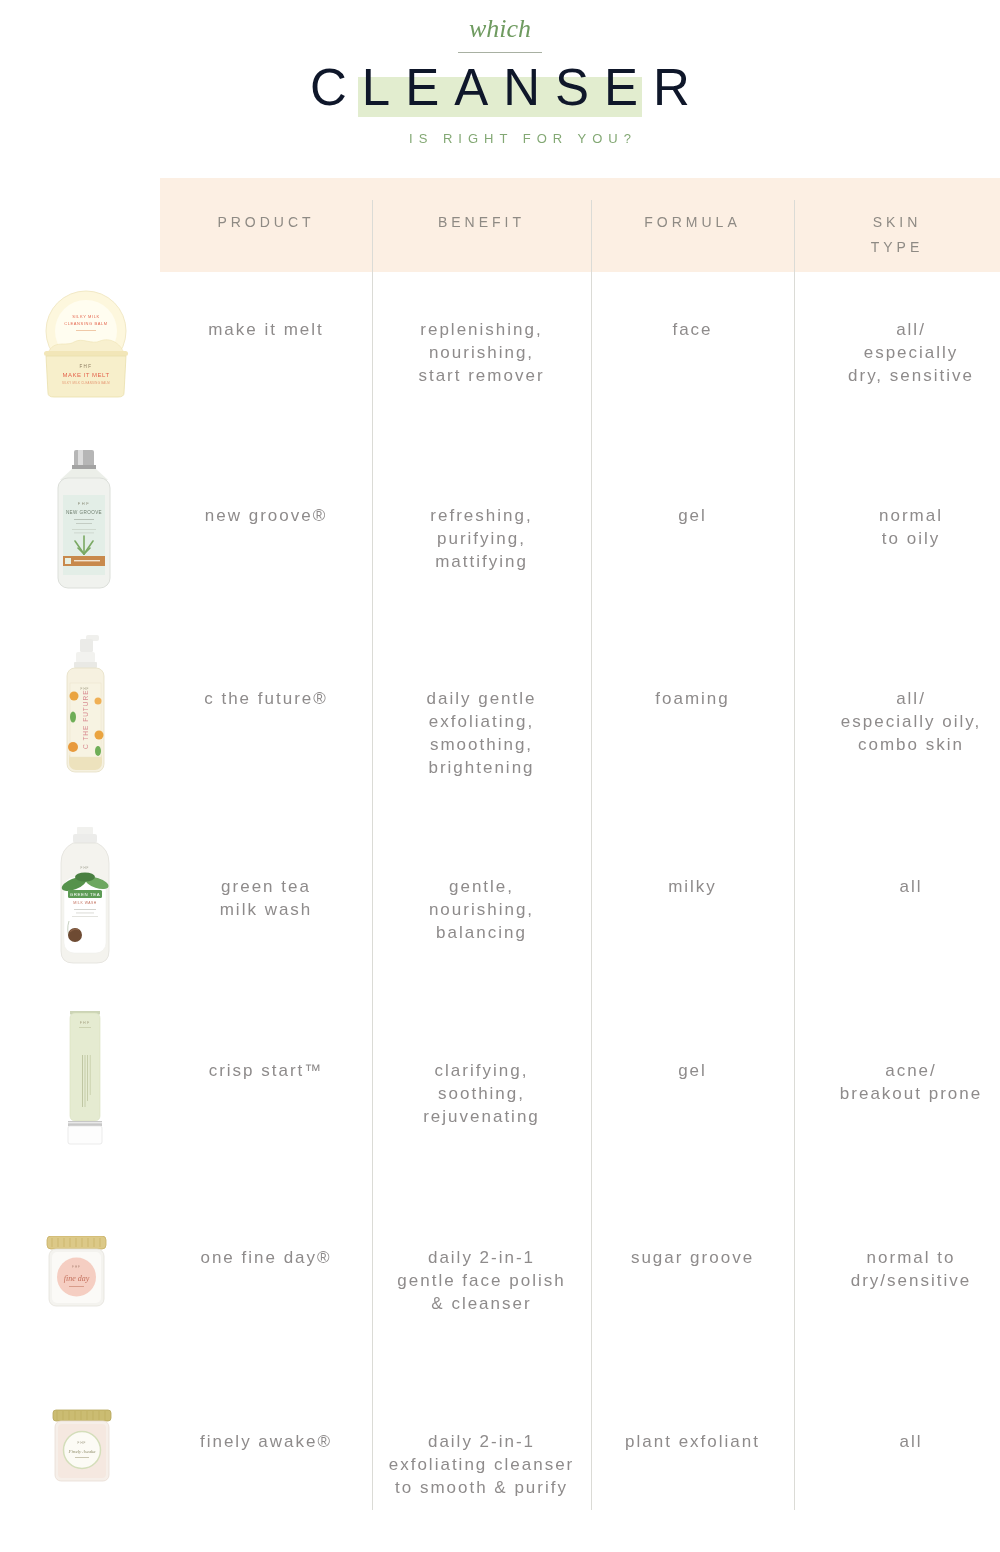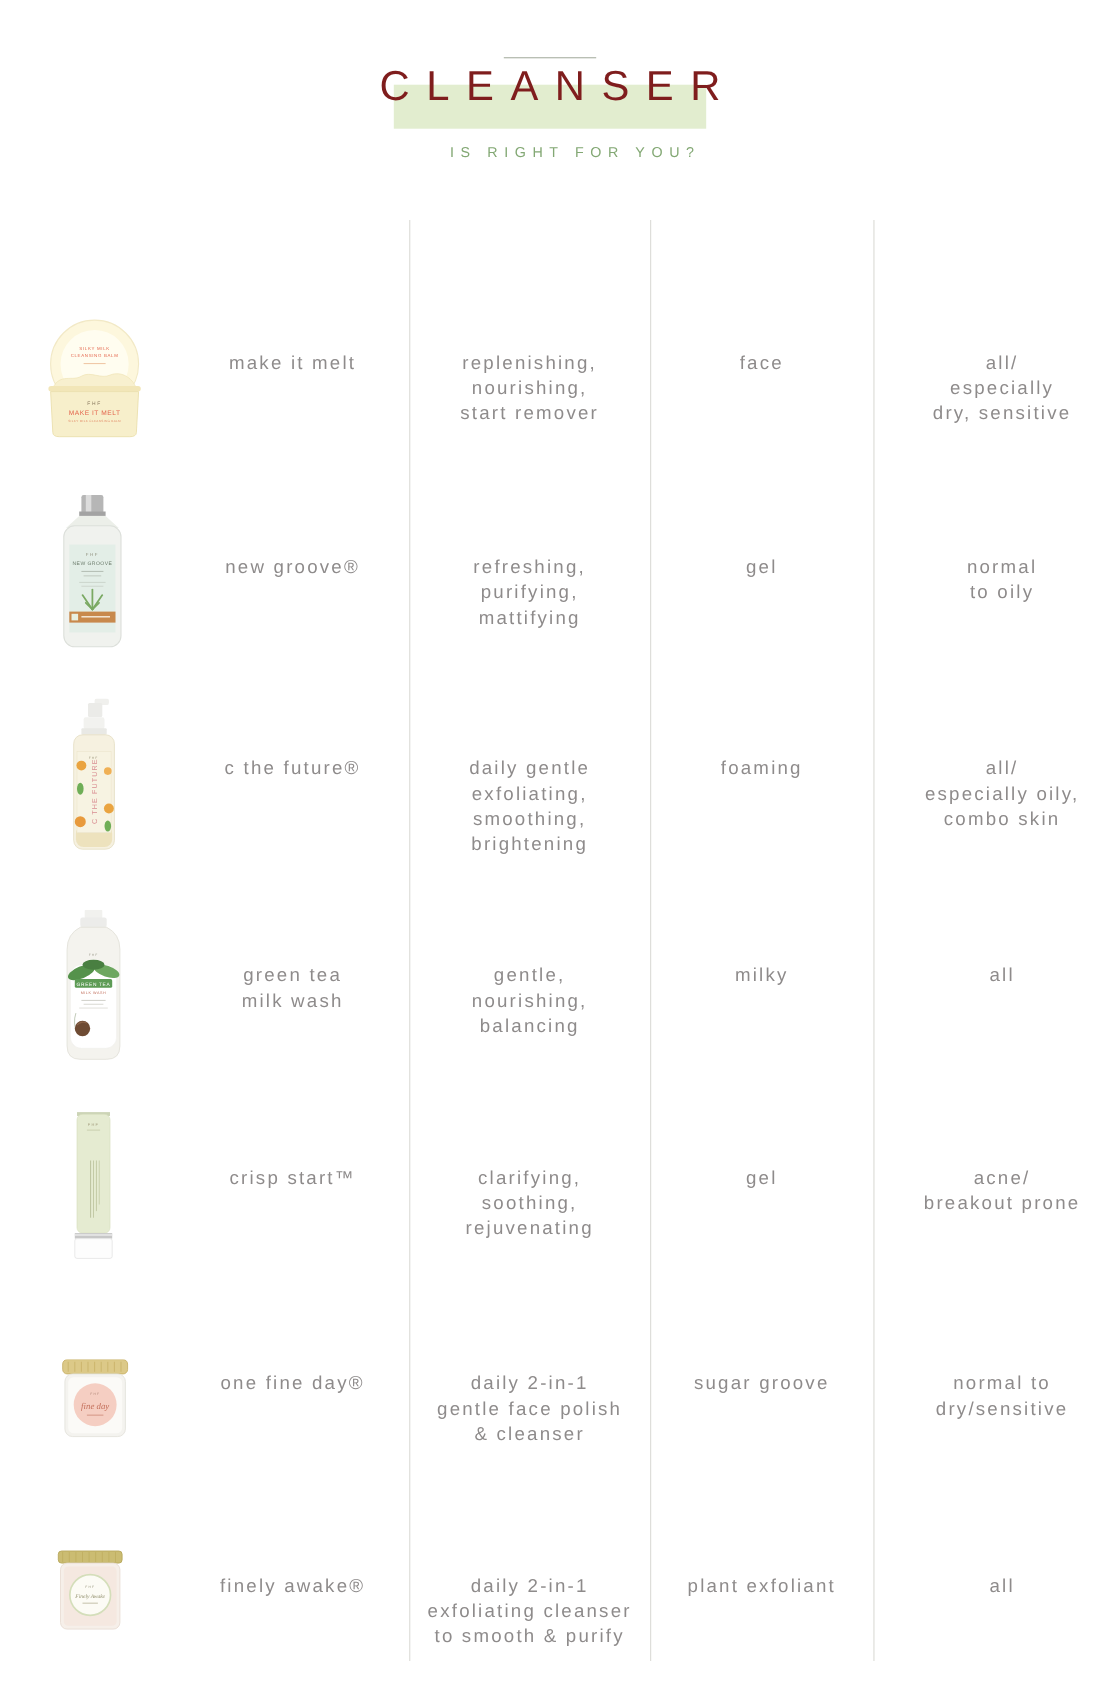--- a/index.html
+++ b/index.html
@@ -10,21 +10,21 @@
   
   .eyebrow{
     position:absolute;top:14px;left:0;width:100%;text-align:center;
     font-family:"Liberation Serif",serif;font-style:italic;
     font-size:26px;color:#6f9b60;
   }
   .rule{position:absolute;top:52px;left:458px;width:84px;height:1px;background:#a8b0a2;}
   .band{position:absolute;top:77px;left:358px;width:284px;height:40px;background:#e2edcf;}
   .title{
     position:absolute;top:58px;left:0;width:100%;text-align:center;
-    font-size:38px;letter-spacing:15px;text-indent:15px;color:#7f1d1d;font-weight:400;
+    font-size:51px;letter-spacing:15px;text-indent:15px;color:#0f172a;font-weight:400;
   }
   .subtitle{
     position:absolute;top:131px;left:0;width:100%;text-align:center;
     font-size:13px;letter-spacing:6px;text-indent:6px;color:#83a874;padding-left:20px;
   }
   
   .thead{position:absolute;left:160px;top:178px;width:840px;height:94px;background:#fcefe3;}
   .th{
     position:absolute;top:32px;text-align:center;font-size:14px;letter-spacing:4px;
     color:#8e8a84;white-space:pre-line;line-height:25px;
@@ -49,25 +49,33 @@
   
   .pimg{position:absolute;}
   .pimg svg{display:block;width:100%;height:100%;}
   .svg-serif{font-family:"Liberation Serif",serif;font-style:italic;}
 </style>
 </head>
 <body>
 
 <div class="page">
 
+  <div class="eyebrow">which</div>
   <div class="rule"></div>
   <div class="band"></div>
   <div class="title">CLEANSER</div>
   <div class="subtitle">IS RIGHT FOR YOU?</div>
 
+  <div class="thead">
+    <div class="th th-product">PRODUCT</div>
+    <div class="th th-benefit">BENEFIT</div>
+    <div class="th th-formula">FORMULA</div>
+    <div class="th th-skin">SKIN
+TYPE</div>
+  </div>
 
   <div class="vline vline-1"></div>
   <div class="vline vline-2"></div>
   <div class="vline vline-3"></div>
 
   <div class="row" style="top:318px">
     <div class="cell c-name">make it melt</div>
     <div class="cell c-benefit">replenishing,
 nourishing,
 start remover</div>
@@ -245,21 +253,21 @@
 
   <div class="row" style="top:1246px">
     <div class="cell c-name">one fine day®</div>
     <div class="cell c-benefit">daily 2-in-1
 gentle face polish
 &amp; cleanser</div>
     <div class="cell c-formula">sugar groove</div>
     <div class="cell c-skin">normal to
 dry/sensitive</div>
   </div>
-  <div class="pimg" style="left:52px;top:1236px;width:69px;height:72px">
+  <div class="pimg" style="left:42px;top:1236px;width:69px;height:72px">
     <svg viewBox="0 0 69 72">
       <g>
         <rect x="5" y="0" width="59" height="13" rx="4" fill="#dcc988" stroke="#c8b066" stroke-width="0.8"></rect>
         <path d="M10,2 V11 M16,2 V11 M22,2 V11 M28,2 V11 M34,2 V11 M40,2 V11 M46,2 V11 M52,2 V11 M58,2 V11" stroke="#cdb76f" stroke-width="1"></path>
       </g>
       <g>
         <rect x="7" y="13" width="55" height="57" rx="7" fill="#f4f3ef" stroke="#e4e2dc" stroke-width="0.8"></rect>
         <rect x="10" y="16" width="49" height="51" rx="5" fill="#fbfaf7"></rect>
       </g>
       <g>

